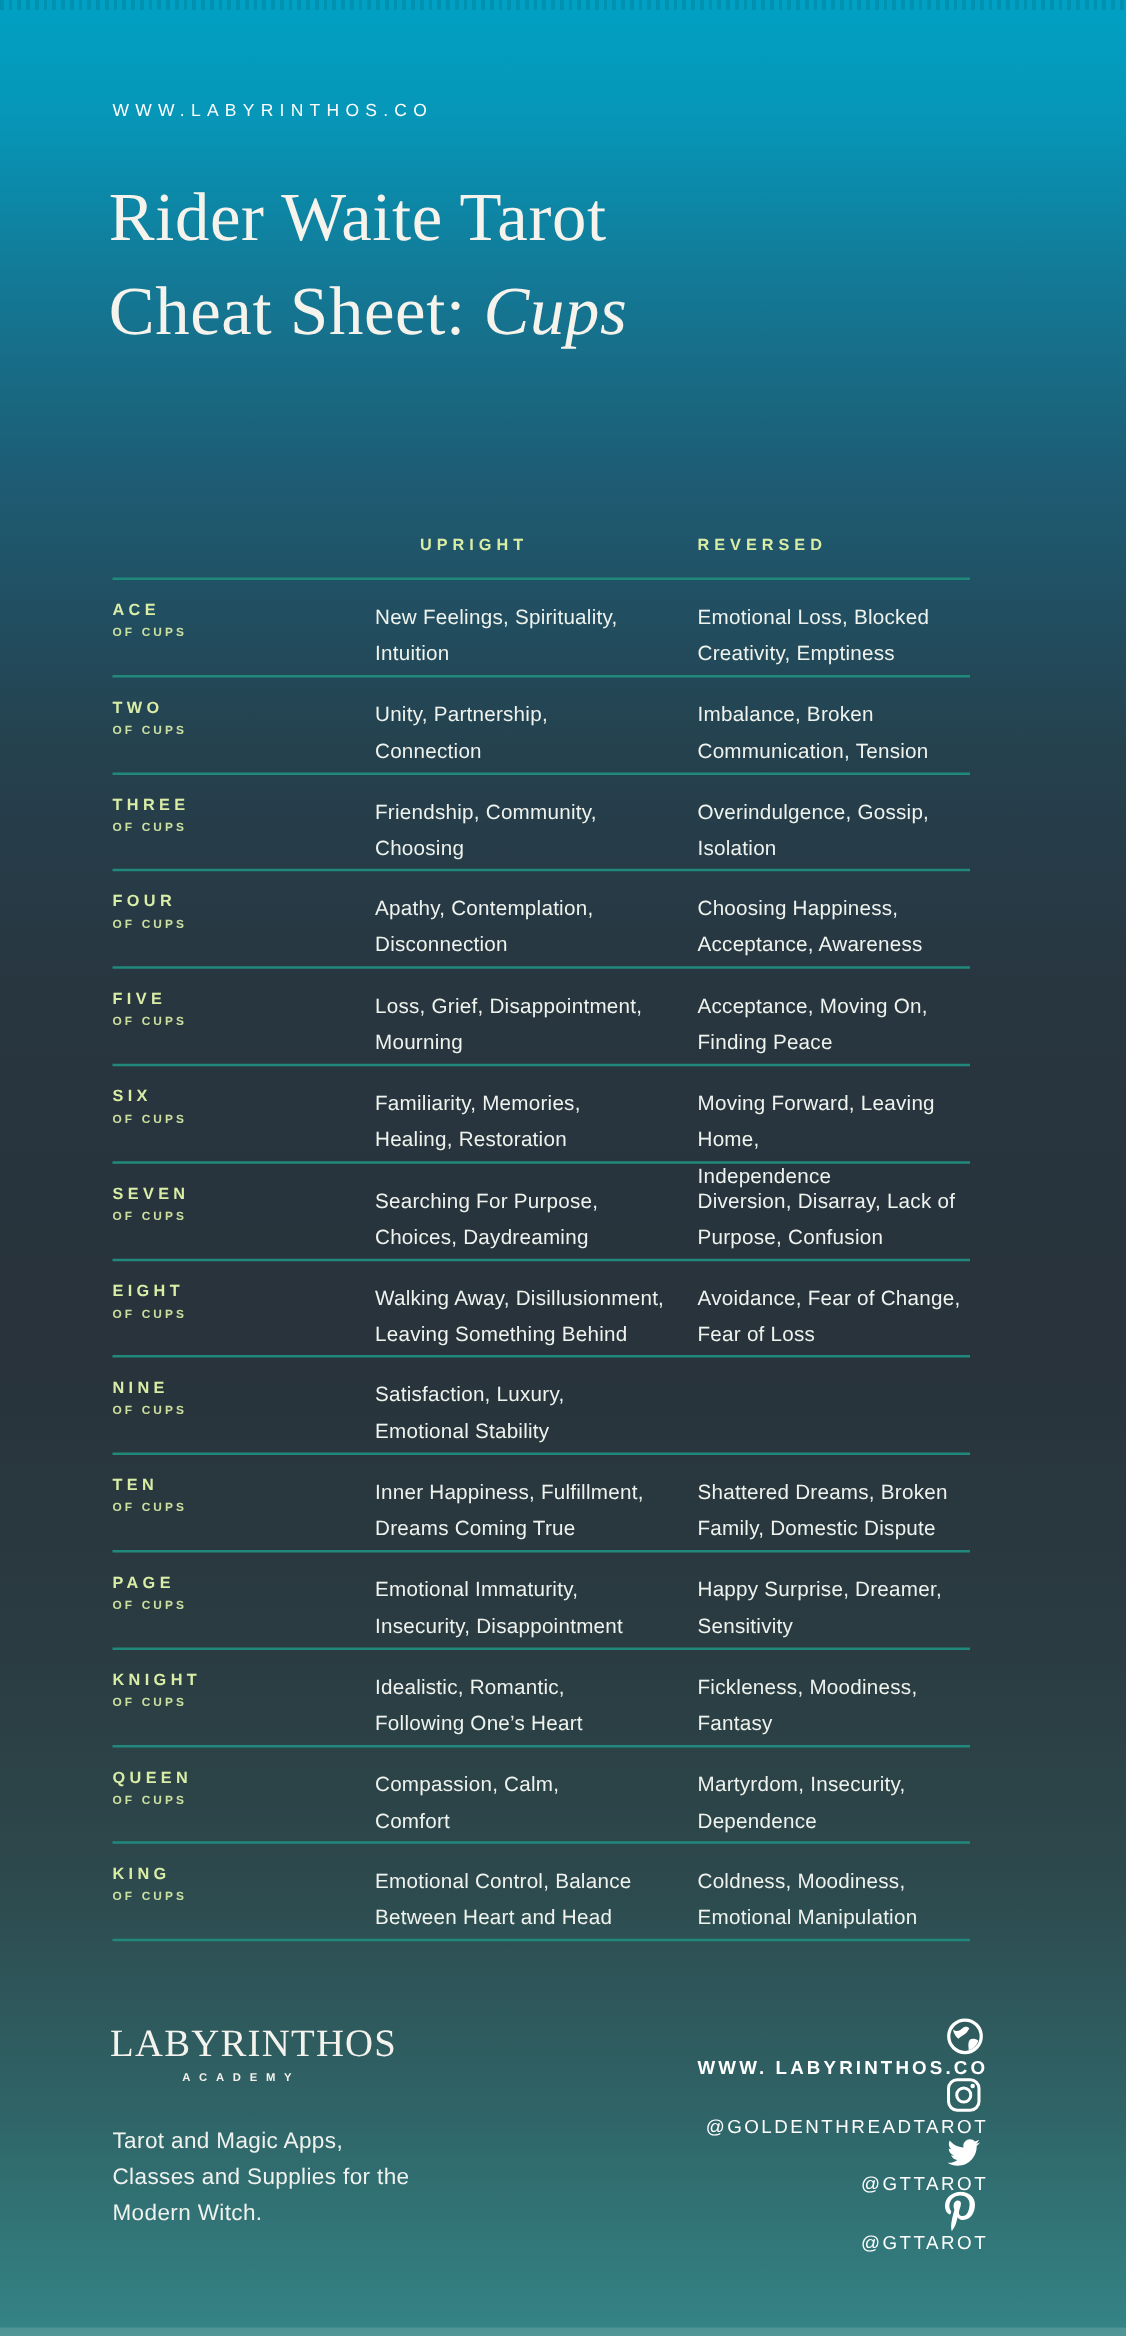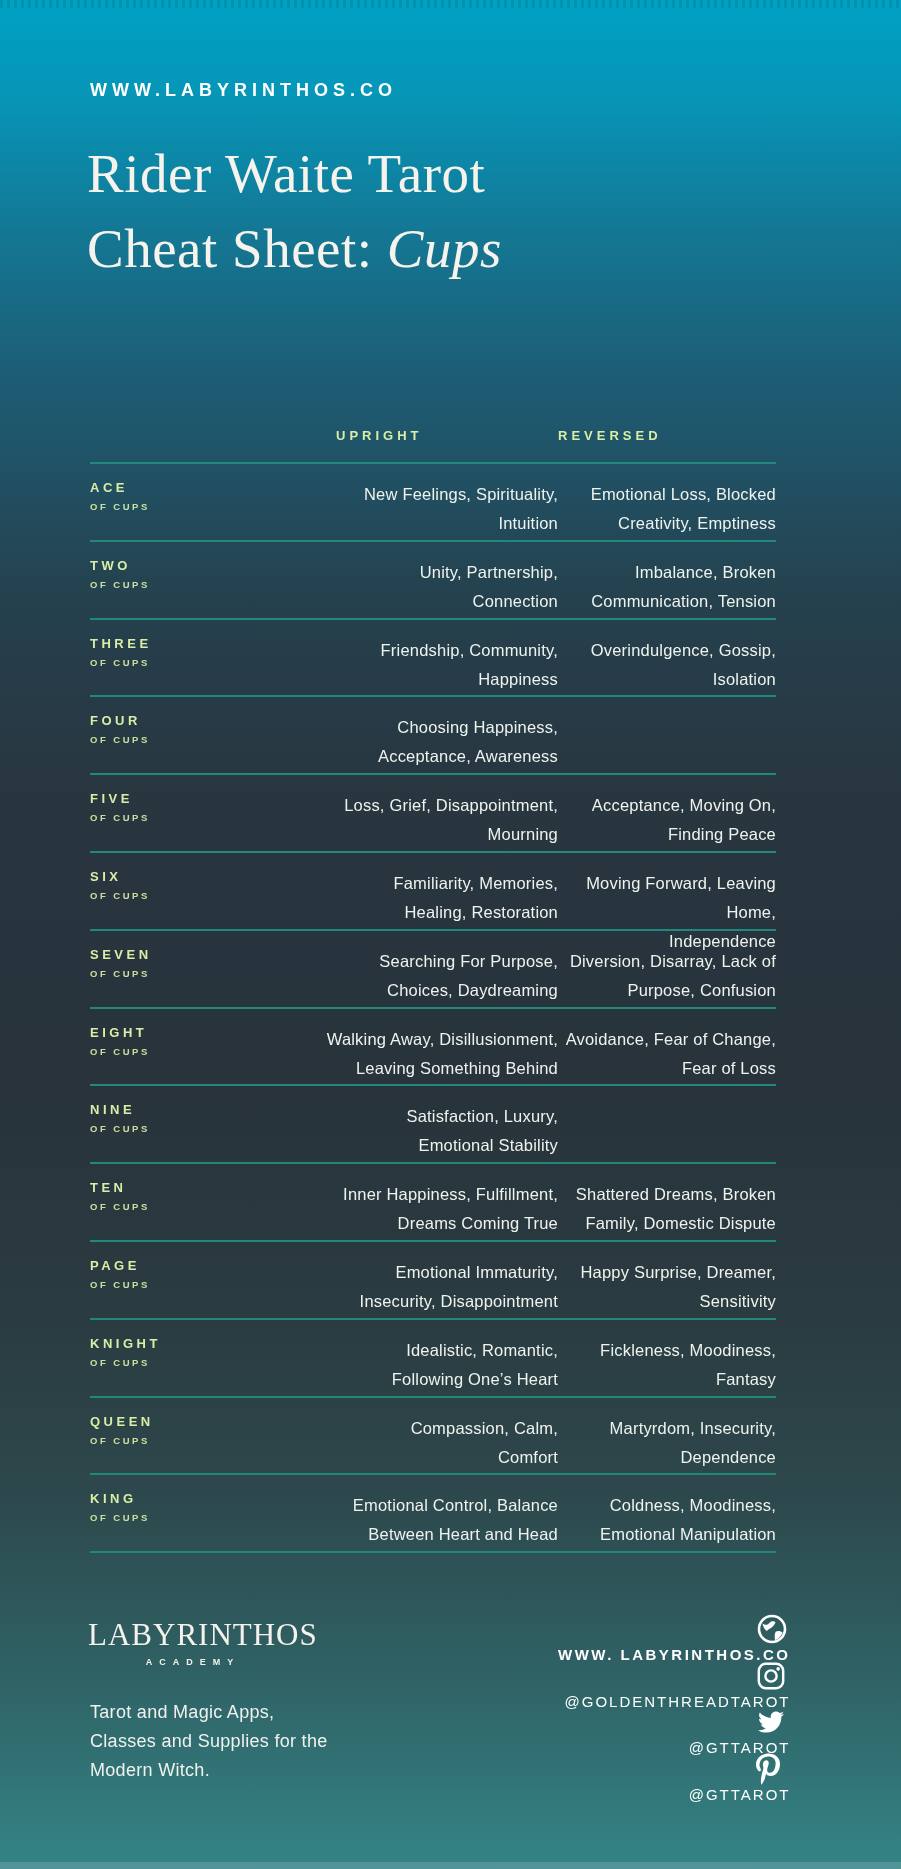--- a/index.html
+++ b/index.html
@@ -26,21 +26,21 @@
     position:absolute;top:0;left:0;width:100%;height:8px;
     background:repeating-linear-gradient(90deg, rgba(0,55,75,.28) 0 3px, rgba(0,0,0,0) 3px 7px);
     opacity:.55;
   }
   .bottom-strip{
     position:absolute;bottom:0;left:0;width:100%;height:7px;
     background:rgba(255,255,255,.14);
   }
   .site-url{
     position:absolute;left:90px;top:80px;
-    color:#ffffff;font-size:18px;font-weight:700;letter-spacing:5px;
+    color:#ffffff;font-size:14px;font-weight:400;letter-spacing:5px;
   }
   .title{
     position:absolute;left:87px;top:136px;margin:0;
     font-family:"Liberation Serif", serif;
     font-weight:400;
     color:#f5f3ec;
     font-size:55px;line-height:75px;
     letter-spacing:.5px;
   }
   .title em{font-style:italic;}
@@ -73,21 +73,20 @@
   .card-suit{
     color:var(--accent,#d9eda6);
     opacity:.92;
     font-size:9.5px;font-weight:700;letter-spacing:2.5px;
     margin-top:5px;
   }
   .meaning{
     color:#eff3ee;
     font-size:16.5px;line-height:29px;letter-spacing:.2px;
     white-space:pre-line;
-    text-align:right;
   }
   
   .logo{
     position:absolute;left:88px;top:1618px;width:210px;text-align:center;
     color:#f4f2ec;
   }
   .logo-word{
     font-family:"Liberation Serif", serif;
     font-size:31px;letter-spacing:1px;line-height:34px;
   }
@@ -151,30 +150,32 @@
       <div class="meaning">Imbalance, Broken
 Communication, Tension</div>
     </div>
 
     <div class="row">
       <div>
         <div class="card-name">THREE</div>
         <div class="card-suit">OF CUPS</div>
       </div>
       <div class="meaning">Friendship, Community,
-Happiness</div>
+Choosing</div>
       <div class="meaning">Overindulgence, Gossip,
 Isolation</div>
     </div>
 
     <div class="row">
       <div>
         <div class="card-name">FOUR</div>
         <div class="card-suit">OF CUPS</div>
       </div>
+      <div class="meaning">Apathy, Contemplation,
+Disconnection</div>
       <div class="meaning">Choosing Happiness,
 Acceptance, Awareness</div>
     </div>
 
     <div class="row">
       <div>
         <div class="card-name">FIVE</div>
         <div class="card-suit">OF CUPS</div>
       </div>
       <div class="meaning">Loss, Grief, Disappointment,

